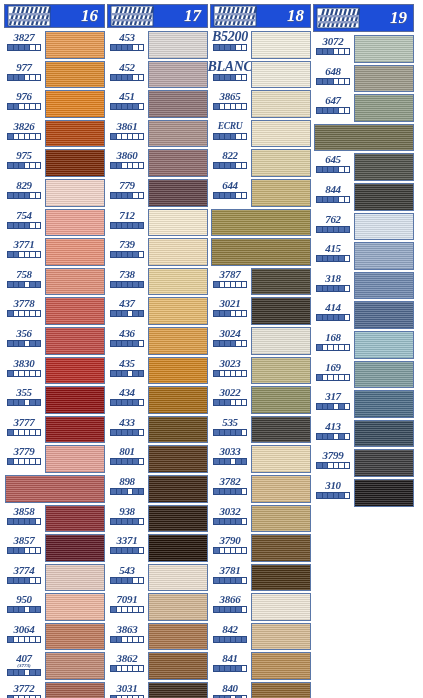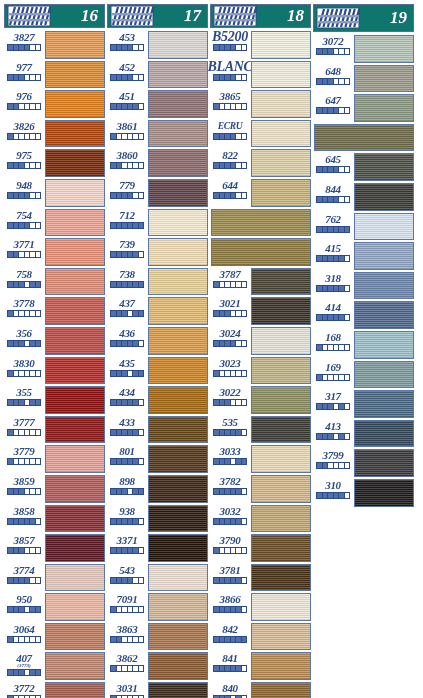--- a/index.html
+++ b/index.html
@@ -19,21 +19,21 @@
   }
   .col{
     width:101px;
     display:flex;
     flex-direction:column;
   }
 
   
   .col-head{
     height:28px;
-    background:#0f766e;
+    background:#1d4ed8;
     border:1px solid #5a6b9a;
     box-sizing:border-box;
     display:flex;
     align-items:center;
     position:relative;
     margin-bottom:2px;
   }
   .skein-icon{
     width:44px;height:22px;
     margin-left:2px;
@@ -212,21 +212,21 @@
               <i class="on"></i>
               <i class="off"></i>
               <i class="off"></i>
               <i class="off"></i>
             </div>
           </div>
           <div class="swatch" style="background: rgb(122, 40, 6);"></div>
         </div>
         <div class="row">
           <div class="labelcell">
-            <div class="code">948</div>
+            <div class="code">829</div>
             <div class="bar">
               <i class="on"></i>
               <i class="on"></i>
               <i class="on"></i>
               <i class="on"></i>
               <i class="off"></i>
               <i class="off"></i>
             </div>
           </div>
           <div class="swatch" style="background: rgb(243, 213, 202);"></div>
@@ -351,31 +351,20 @@
               <i class="off"></i>
               <i class="off"></i>
               <i class="off"></i>
               <i class="off"></i>
               <i class="off"></i>
             </div>
           </div>
           <div class="swatch" style="background: rgb(228, 160, 150);"></div>
         </div>
         <div class="row">
-          <div class="labelcell">
-            <div class="code">3859</div>
-            <div class="bar">
-              <i class="on"></i>
-              <i class="on"></i>
-              <i class="on"></i>
-              <i class="off"></i>
-              <i class="off"></i>
-              <i class="off"></i>
-            </div>
-          </div>
           <div class="swatch" style="background: rgb(179, 90, 87);"></div>
         </div>
         <div class="row">
           <div class="labelcell">
             <div class="code">3858</div>
             <div class="bar">
               <i class="on"></i>
               <i class="on"></i>
               <i class="on"></i>
               <i class="on"></i>

